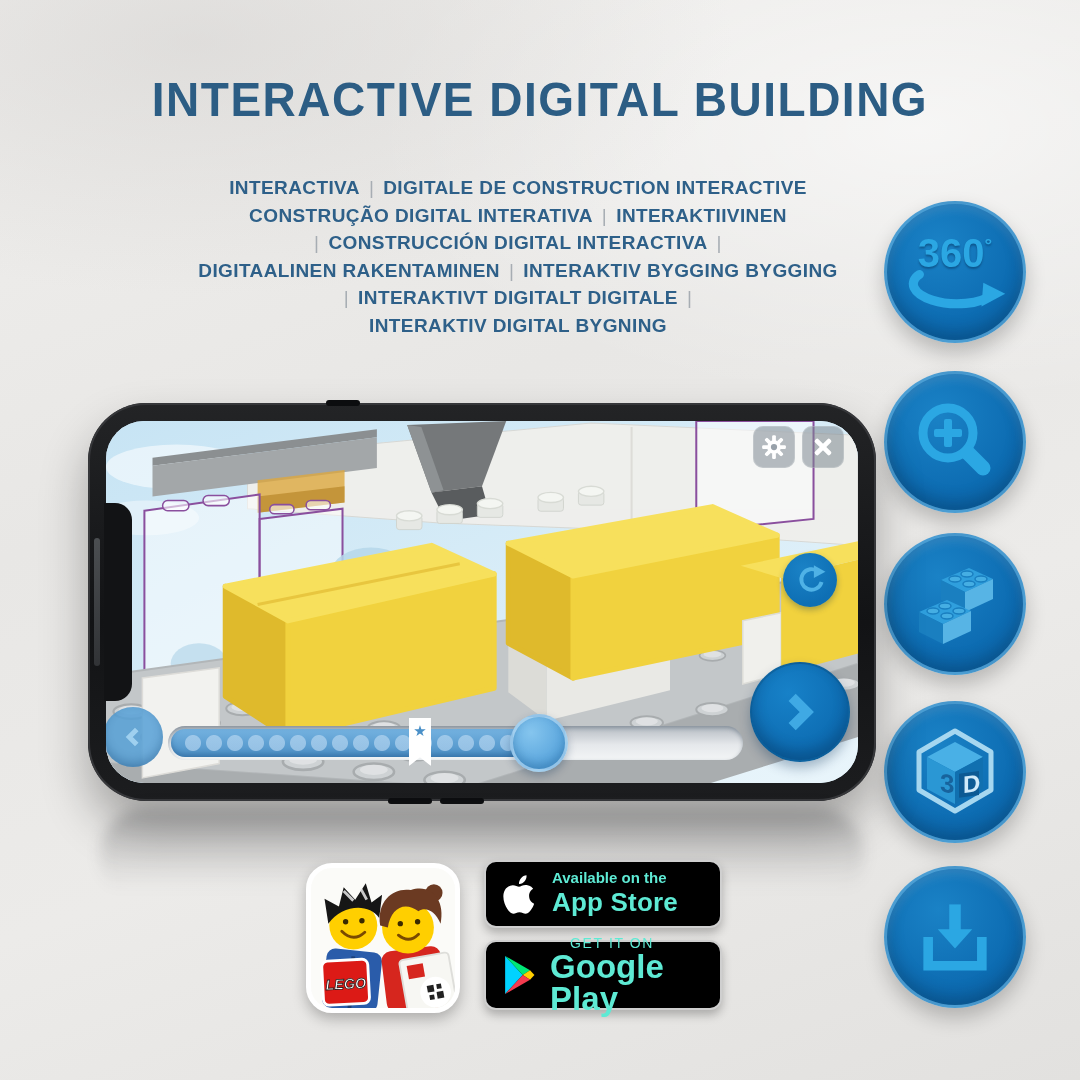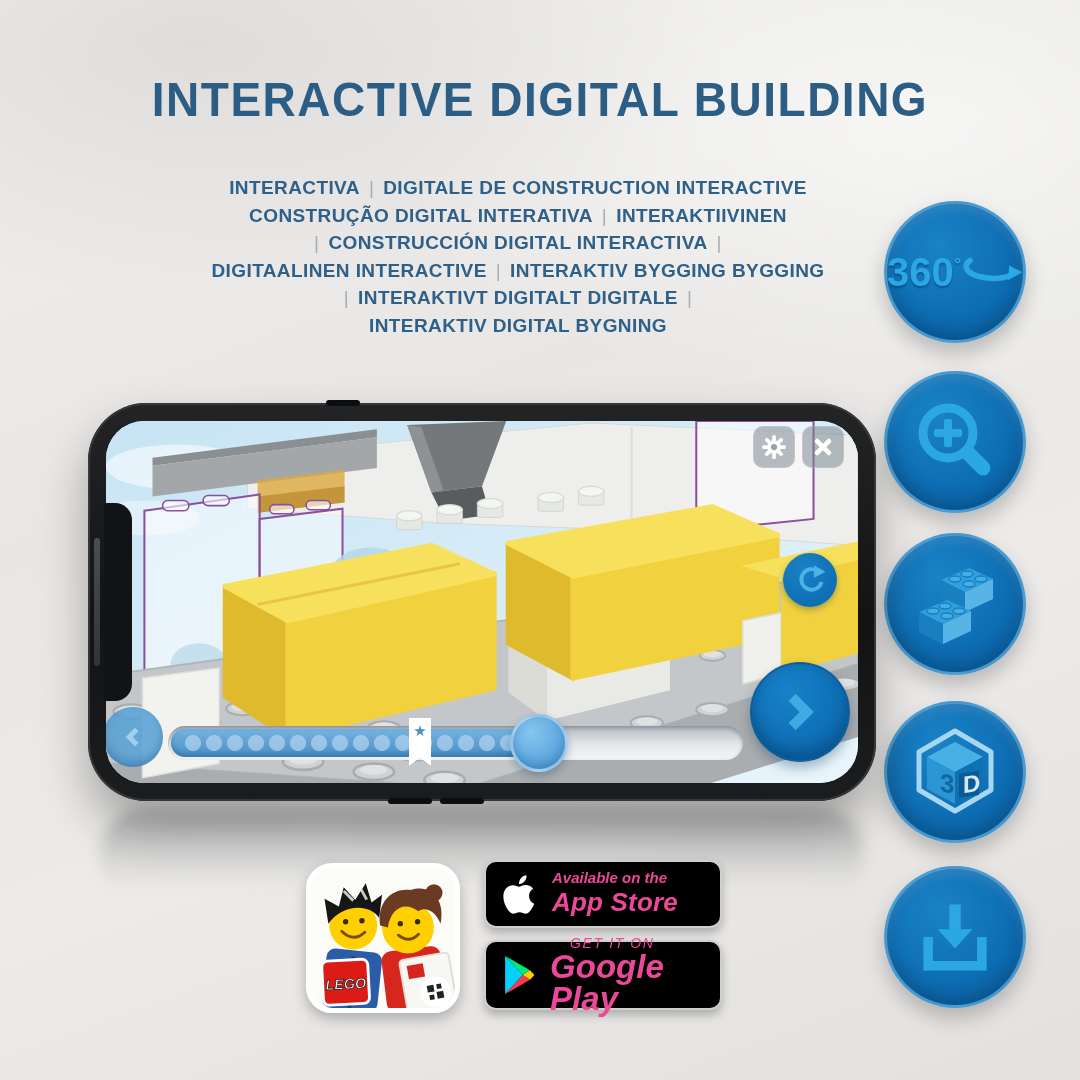--- a/index.html
+++ b/index.html
@@ -21,21 +21,21 @@
     position:absolute;top:174px;left:0;width:1036px;text-align:center;
     color:#2e6089;font-size:19px;font-weight:700;line-height:27.5px;letter-spacing:.4px;
   }
   .subtitle .pipe{color:#a7adb3;font-weight:400;margin:0 9px;}
   
   .feature{
     position:absolute;left:884px;width:142px;height:142px;border-radius:50%;
     background:radial-gradient(circle at 38% 30%, #1a82c6, #0d6cb2 62%, #0a62a6);
     border:3px solid rgba(120,190,230,.55);
     box-shadow:0 10px 20px rgba(0,0,0,.22), inset 0 -8px 16px rgba(0,20,40,.25), inset 0 6px 10px rgba(255,255,255,.12);
-    display:flex;flex-direction:row;align-items:center;justify-content:center;box-sizing:border-box;
+    display:flex;flex-direction:column;align-items:center;justify-content:center;box-sizing:border-box;
   }
   .f1{top:201px;} .f2{top:371px;} .f3{top:533px;} .f4{top:701px;} .f5{top:866px;}
   .i360-text{font-size:40px;font-weight:800;color:#2ba7e3;line-height:1;
     text-shadow:0 2px 2px rgba(0,30,60,.35);}
   .i360-text sup{font-size:19px;vertical-align:16px;font-weight:800;}
   .i360-arrow{margin-top:-4px;}
   
   .phone{
     position:absolute;left:88px;top:403px;width:788px;height:398px;
     background:linear-gradient(#232426,#121315 55%,#1c1d1f);
@@ -112,39 +112,39 @@
   }
   
   .app-icon{
     position:absolute;left:306px;top:863px;width:154px;height:150px;border-radius:26px;
     background:#fdfdfb;border:5px solid #ffffff;box-sizing:border-box;
     box-shadow:0 6px 14px rgba(0,0,0,.25);overflow:hidden;
   }
   .store-badge{
     position:absolute;left:484px;width:238px;border-radius:12px;background:#000;
     border:2px solid #cfcfcf;box-sizing:border-box;display:flex;align-items:center;
-    color:#ec4899;box-shadow:0 5px 10px rgba(0,0,0,.25);font-style:italic;
+    color:#5eead4;box-shadow:0 5px 10px rgba(0,0,0,.25);
   }
   .badge-apple{top:860px;height:68px;padding:0 14px 0 16px;}
   .badge-play{top:940px;height:70px;padding:0 12px 0 14px;}
   .badge-text{display:flex;flex-direction:column;justify-content:center;margin-left:12px;}
   .badge-apple .tag{font-size:15px;font-weight:700;line-height:17px;}
   .badge-apple .name{font-size:26px;font-weight:600;line-height:33px;letter-spacing:.2px;}
   .badge-play .tag{font-size:14px;font-weight:400;letter-spacing:1.6px;line-height:15px;margin-left:20px;}
   .badge-play .name{font-size:33px;font-weight:600;line-height:32px;}
 </style>
 </head>
 <body>
 
 <div class="title">INTERACTIVE DIGITAL BUILDING</div>
 <div class="subtitle">
     <div class="sub-line"><span>INTERACTIVA</span><span class="pipe">|</span><span>DIGITALE DE CONSTRUCTION INTERACTIVE</span></div>
     <div class="sub-line"><span>CONSTRUÇÃO DIGITAL INTERATIVA</span><span class="pipe">|</span><span>INTERAKTIIVINEN</span></div>
     <div class="sub-line"><span class="pipe">|</span><span>CONSTRUCCIÓN DIGITAL INTERACTIVA</span><span class="pipe">|</span></div>
-    <div class="sub-line"><span>DIGITAALINEN INTERACTIVE</span><span class="pipe">|</span><span>INTERAKTIV BYGGING BYGGING</span></div>
+    <div class="sub-line"><span>DIGITAALINEN RAKENTAMINEN</span><span class="pipe">|</span><span>INTERAKTIV BYGGING BYGGING</span></div>
     <div class="sub-line"><span class="pipe">|</span><span>INTERAKTIVT DIGITALT DIGITALE</span><span class="pipe">|</span></div>
     <div class="sub-line"><span>INTERAKTIV DIGITAL BYGNING</span></div>
   </div>
 
 <div class="feature f1">
   <div class="i360-text"><span>360</span><sup>°</sup></div>
   <svg class="i360-arrow" width="104" height="42" viewBox="0 0 110 46">
     <path d="M16,6 C4,14 8,27 30,34 C52,41 84,39 96,27" stroke="#2ba7e3" stroke-width="10" fill="none" stroke-linecap="round"></path>
     <polygon points="86,15 110,27 84,41" fill="#2ba7e3"></polygon>
   </svg>

